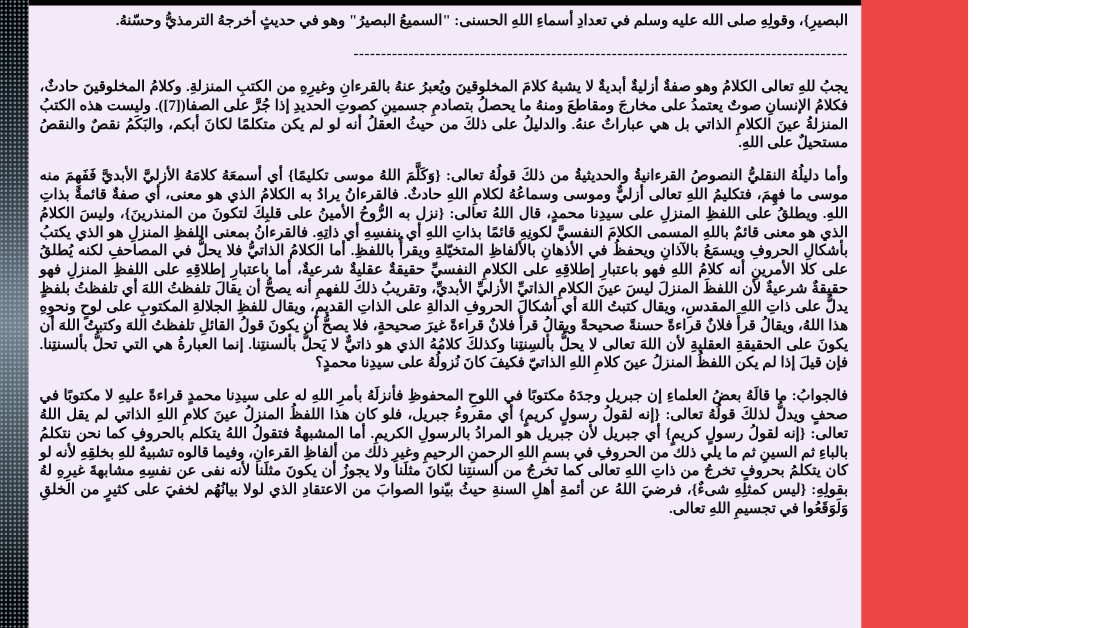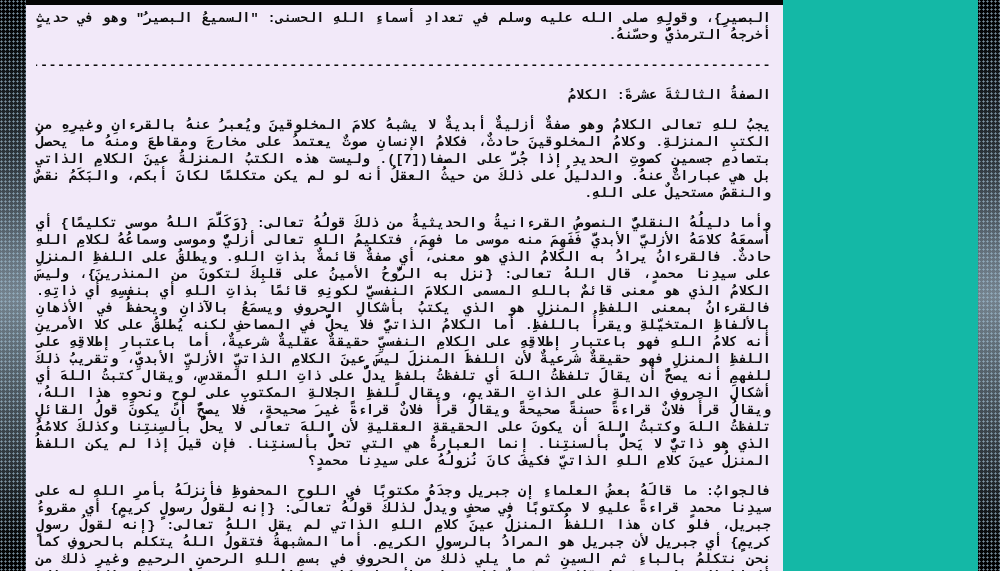--- a/index.html
+++ b/index.html
@@ -1,21 +1,21 @@
 <!DOCTYPE html>
 <html lang="ar"><head>
 <meta charset="utf-8">
 <style>
   html,body{margin:0;padding:0;background:#ffffff;}
   .stage{
     position:relative;
-    width:1000px;height:571px;
-    background:#14b8a6;
+    width:880px;height:571px;
+    background:#ef4444;
     overflow:hidden;
-    font-family:Liberation Mono, monospace;
+    font-family:Liberation Serif, serif;
   }
   .edge{
     position:absolute;top:0;bottom:0;
     background-image:
       radial-gradient(circle at 1.5px 1.5px, rgba(156,186,205,0.75) 0.8px, rgba(0,0,0,0) 1.4px),
       linear-gradient(180deg,
         #000000 0%, #0c0f11 10%, #2e363c 28%,
         #66737e 45%, #74828d 52%, #5d6a73 62%,
         #2a3136 82%, #0a0c0d 93%, #000000 100%);
     background-size:4px 4px, 100% 100%;
@@ -52,21 +52,20 @@
 
 <div class="stage">
 
   <div class="edge left"></div>
 
   <div class="content" dir="rtl">
     <p>البصيرِ}، وقولِهِ صلى الله عليه وسلم في تعدادِ أسماءِ اللهِ الحسنى: "السميعُ البصيرُ" وهو في حديثٍ أخرجهُ الترمذيُّ وحسّنهُ.</p>
 
     <div class="sep">------------------------------------------------------------------------------------------</div>
 
-    <p class="heading">الصفةُ الثالثةَ عشرةَ: الكلامُ</p>
 
     <p>يجبُ للهِ تعالى الكلامُ وهو صفةٌ أزليةٌ أبديةٌ لا يشبهُ كلامَ المخلوقينَ ويُعبرُ عنهُ بالقرءانِ وغيرِهِ من الكتبِ المنزلةِ. وكلامُ المخلوقينَ حادثٌ، فكلامُ الإنسانِ صوتٌ يعتمدُ على مخارجَ ومقاطعَ ومنهُ ما يحصلُ بتصادمِ جسمينِ كصوتِ الحديدِ إذا جُرَّ على الصفا([7]). وليست هذه الكتبُ المنزلةُ عينَ الكلامِ الذاتي بل هي عباراتٌ عنهُ. والدليلُ على ذلكَ من حيثُ العقلُ أنه لو لم يكن متكلمًا لكانَ أبكم، والبَكَمُ نقصٌ والنقصُ مستحيلٌ على اللهِ.</p>
 
     <p>وأما دليلُهُ النقليُّ النصوصُ القرءانيةُ والحديثيةُ من ذلكَ قولُهُ تعالى: {وَكَلَّمَ اللهُ موسى تكليمًا} أي أسمعَهُ كلامَهُ الأزليَّ الأبديَّ فَفَهِمَ منه موسى ما فهِمَ، فتكليمُ اللهِ تعالى أزليٌّ وموسى وسماعُهُ لكلامِ اللهِ حادثٌ. فالقرءانُ يرادُ به الكلامُ الذي هو معنى، أي صفةٌ قائمةٌ بذاتِ اللهِ. ويطلقُ على اللفظِ المنزلِ على سيدِنا محمدٍ، قال اللهُ تعالى: {نزل به الرُّوحُ الأمينُ على قلبِكَ لتكونَ من المنذرينَ}، وليسَ الكلامُ الذي هو معنى قائمٌ باللهِ المسمى الكلامَ النفسيَّ لكونِهِ قائمًا بذاتِ اللهِ أي بنفسِهِ أي ذاتِهِ. فالقرءانُ بمعنى اللفظِ المنزلِ هو الذي يكتبُ بأشكالِ الحروفِ ويسمَعُ بالآذانِ ويحفظُ في الأذهانِ بالألفاظِ المتخيّلةِ ويقرأُ باللفظِ. أما الكلامُ الذاتيُّ فلا يحلُّ في المصاحفِ لكنه يُطلقُ على كلا الأمرينِ أنه كلامُ اللهِ فهو باعتبارِ إطلاقِهِ على الكلامِ النفسيِّ حقيقةٌ عقليةٌ شرعيةٌ، أما باعتبارِ إطلاقِهِ على اللفظِ المنزلِ فهو حقيقةٌ شرعيةٌ لأن اللفظَ المنزلَ ليسَ عينَ الكلامِ الذاتيِّ الأزليِّ الأبديِّ، وتقريبُ ذلكَ للفهمِ أنه يصحُّ أن يقالَ تلفظتُ اللهَ أي تلفظتُ بلفظٍ يدلُّ على ذاتِ اللهِ المقدسِ، ويقال كتبتُ اللهَ أي أشكالَ الحروفِ الدالةِ على الذاتِ القديمِ، ويقال للفظِ الجلالةِ المكتوبِ على لوحٍ ونحوِهِ هذا اللهُ، ويقالُ قرأَ فلانٌ قراءةً حسنةً صحيحةً ويقالُ قرأَ فلانٌ قراءةً غيرَ صحيحةٍ، فلا يصحُّ أن يكونَ قولُ القائلِ تلفظتُ اللهَ وكتبتُ اللهَ أن يكونَ على الحقيقةِ العقليةِ لأن اللهَ تعالى لا يحلُّ بألسِنتِنا وكذلكَ كلامُهُ الذي هو ذاتيٌّ لا يَحلُّ بألسنتِنا. إنما العبارةُ هي التي تحلُّ بألسنتِنا. فإن قيلَ إذا لم يكن اللفظُ المنزلُ عينَ كلامِ اللهِ الذاتيّ فكيفَ كانَ نُزولُهُ على سيدِنا محمدٍ؟</p>
 
     <p>فالجوابُ: ما قالَهُ بعضُ العلماءِ إن جبريل وجدَهُ مكتوبًا في اللوحِ المحفوظِ فأنزلَهُ بأمرِ اللهِ له على سيدِنا محمدٍ قراءةً عليهِ لا مكتوبًا في صحفٍ ويدلُّ لذلكَ قولُهُ تعالى: {إنه لقولُ رسولٍ كريمٍ} أي مقروءُ جبريل، فلو كان هذا اللفظُ المنزلُ عينَ كلامِ اللهِ الذاتي لم يقل اللهُ تعالى: {إنه لقولُ رسولٍ كريمٍ} أي جبريل لأن جبريل هو المرادُ بالرسولِ الكريمِ. أما المشبهةُ فتقولُ اللهُ يتكلم بالحروفِ كما نحن نتكلمُ بالباءِ ثم السينِ ثم ما يلي ذلك من الحروفِ في بسمِ اللهِ الرحمنِ الرحيمِ وغيرِ ذلك من ألفاظِ القرءانِ، وفيما قالوه تشبيهٌ للهِ بخلقِهِ لأنه لو كان يتكلمُ بحروفٍ تخرجُ من ذاتِ اللهِ تعالى كما تخرجُ من ألسنتِنا لكانَ مثلَنا ولا يجوزُ أن يكونَ مثلَنا لأنه نفى عن نفسِهِ مشابهةَ غيرِهِ لهُ بقولِهِ: {ليس كمثلِهِ شىءٌ}، فرضيَ اللهُ عن أئمةِ أهلِ السنةِ حيثُ بيّنوا الصوابَ من الاعتقادِ الذي لولا بيانُهُم لخفيَ على كثيرٍ من الخلقِ وَلَوَقَعُوا في تجسيمِ اللهِ تعالى.</p>
 
   </div>
 
   <div class="edge right"></div>

